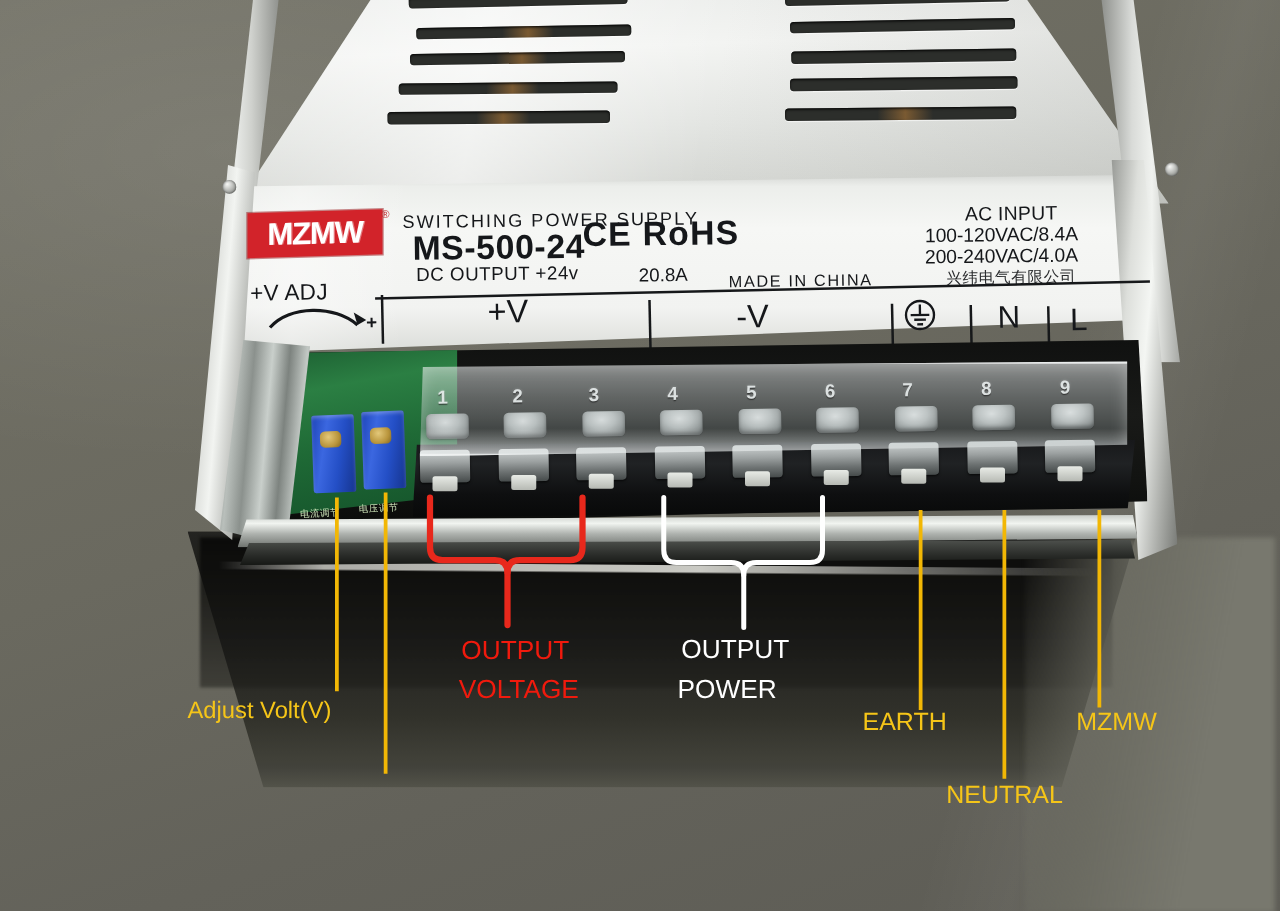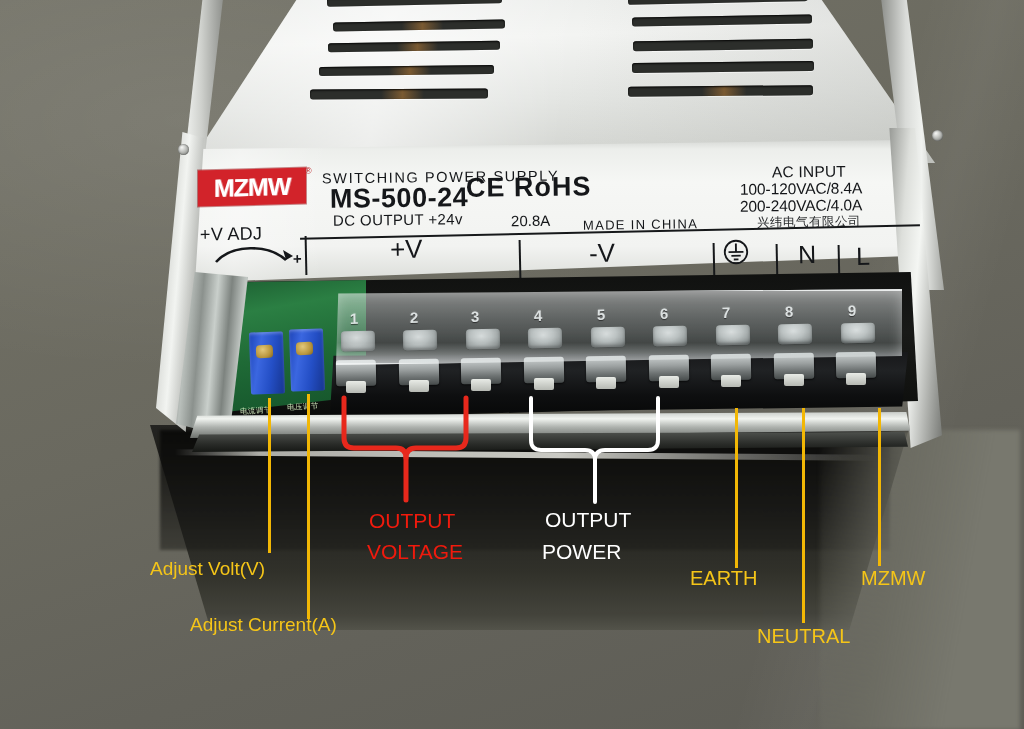--- a/index.html
+++ b/index.html
@@ -383,21 +383,20 @@
   </svg>
 
   <div class="leader" style="left:268px;top:398px;height:155px;"></div>
   <div class="leader" style="left:307px;top:394px;height:225px;"></div>
   <div class="leader" style="left:735px;top:408px;height:160px;"></div>
   <div class="leader" style="left:802px;top:408px;height:215px;"></div>
   <div class="leader" style="left:878px;top:408px;height:158px;"></div>
 
   <div class="ann yellow" style="left:150px;top:558px;font-size:19px;">Adjust Volt(V)</div>
 
-  <div class="ann yellow" style="left:190px;top:614px;font-size:19px;">Adjust Current(A)</div>
 
   <div class="ann red" style="left:369px;top:509px;font-size:21px;">OUTPUT</div>
   <div class="ann red" style="left:367px;top:540px;font-size:21px;">VOLTAGE</div>
 
   <div class="ann white" style="left:545px;top:508px;font-size:21px;">OUTPUT</div>
   <div class="ann white" style="left:542px;top:540px;font-size:21px;">POWER</div>
 
   <div class="ann yellow" style="left:690px;top:567px;font-size:20px;">EARTH</div>
 
   <div class="ann yellow" style="left:757px;top:625px;font-size:20px;">NEUTRAL</div>

